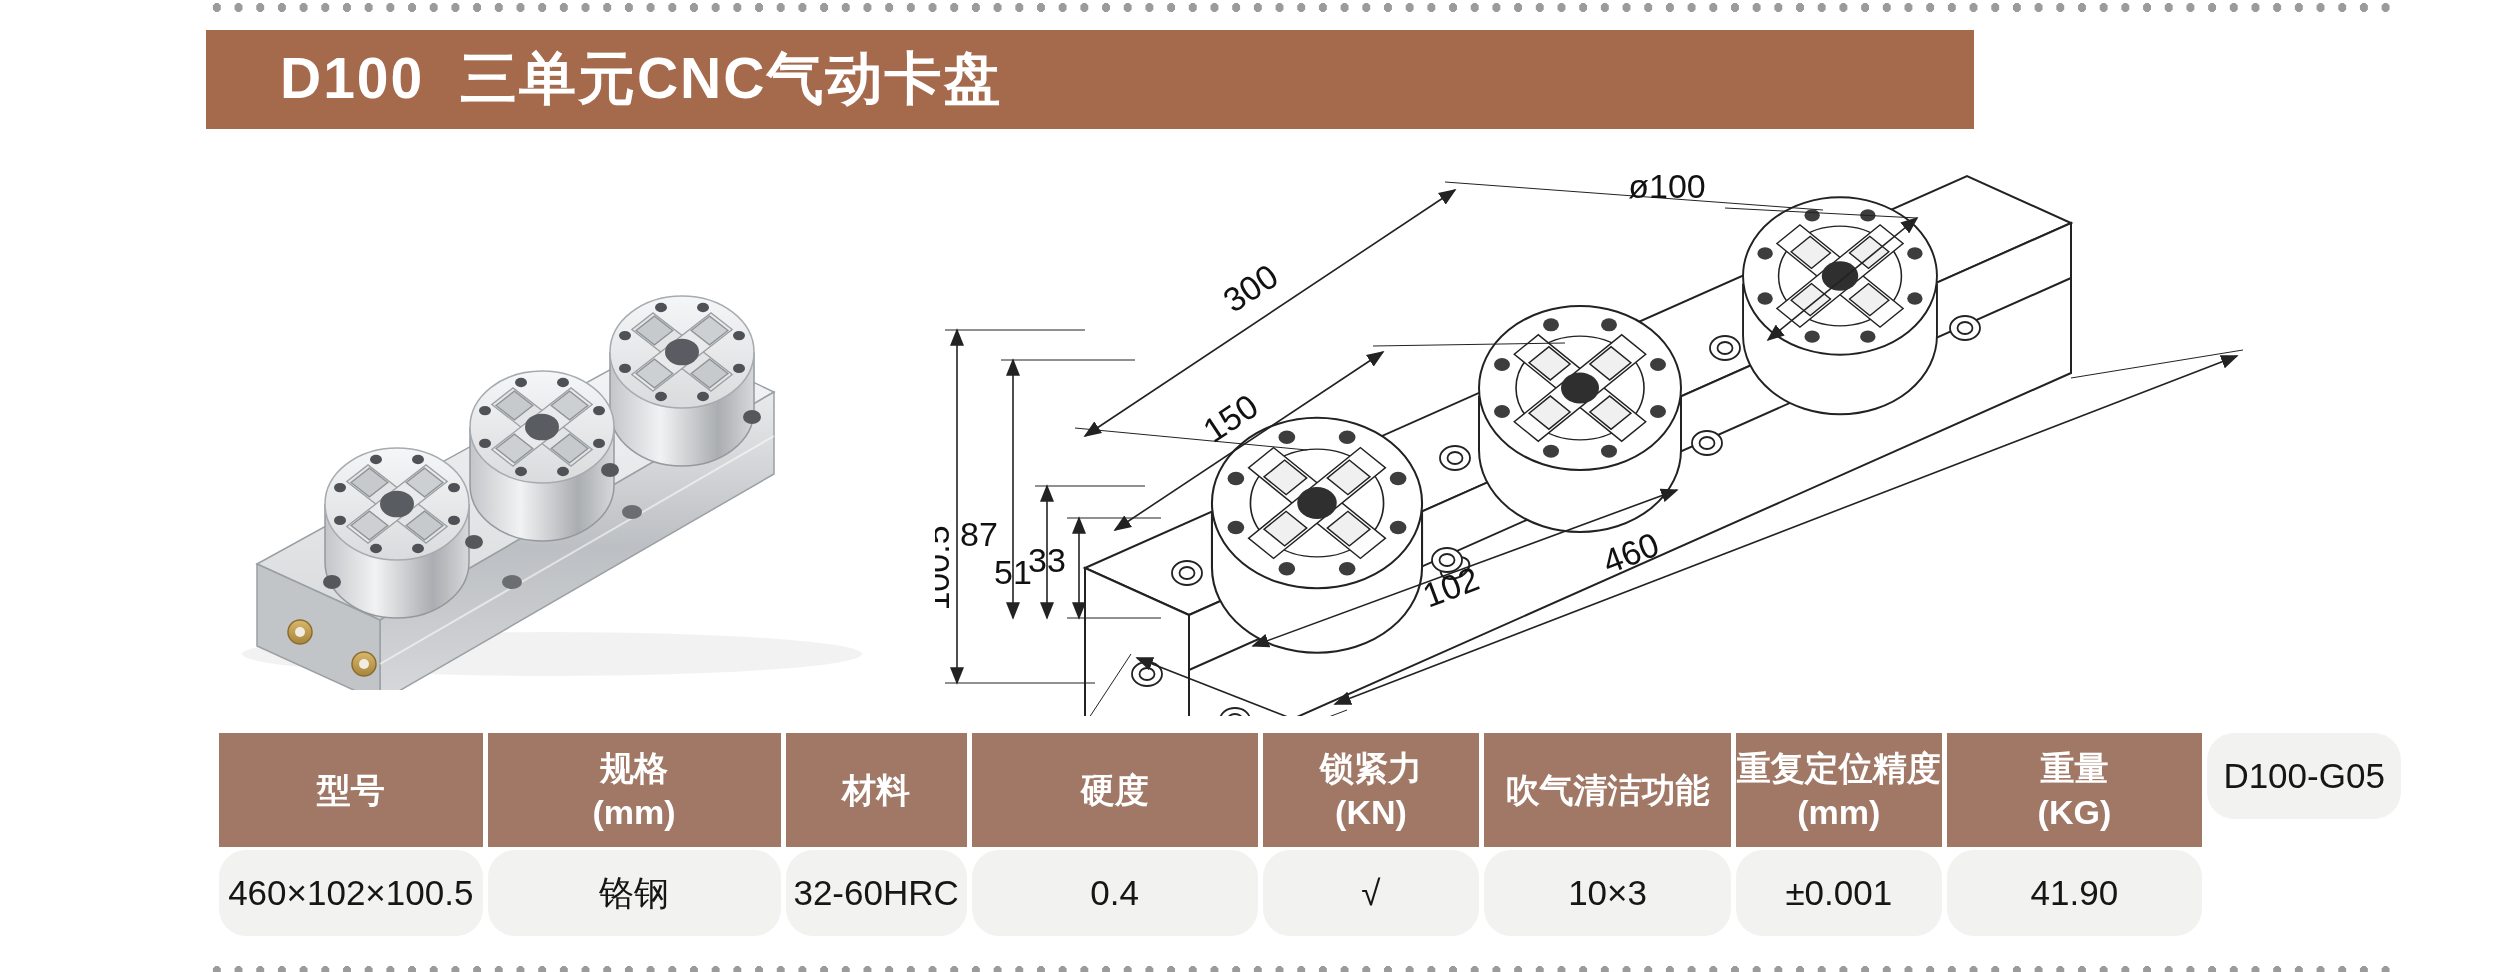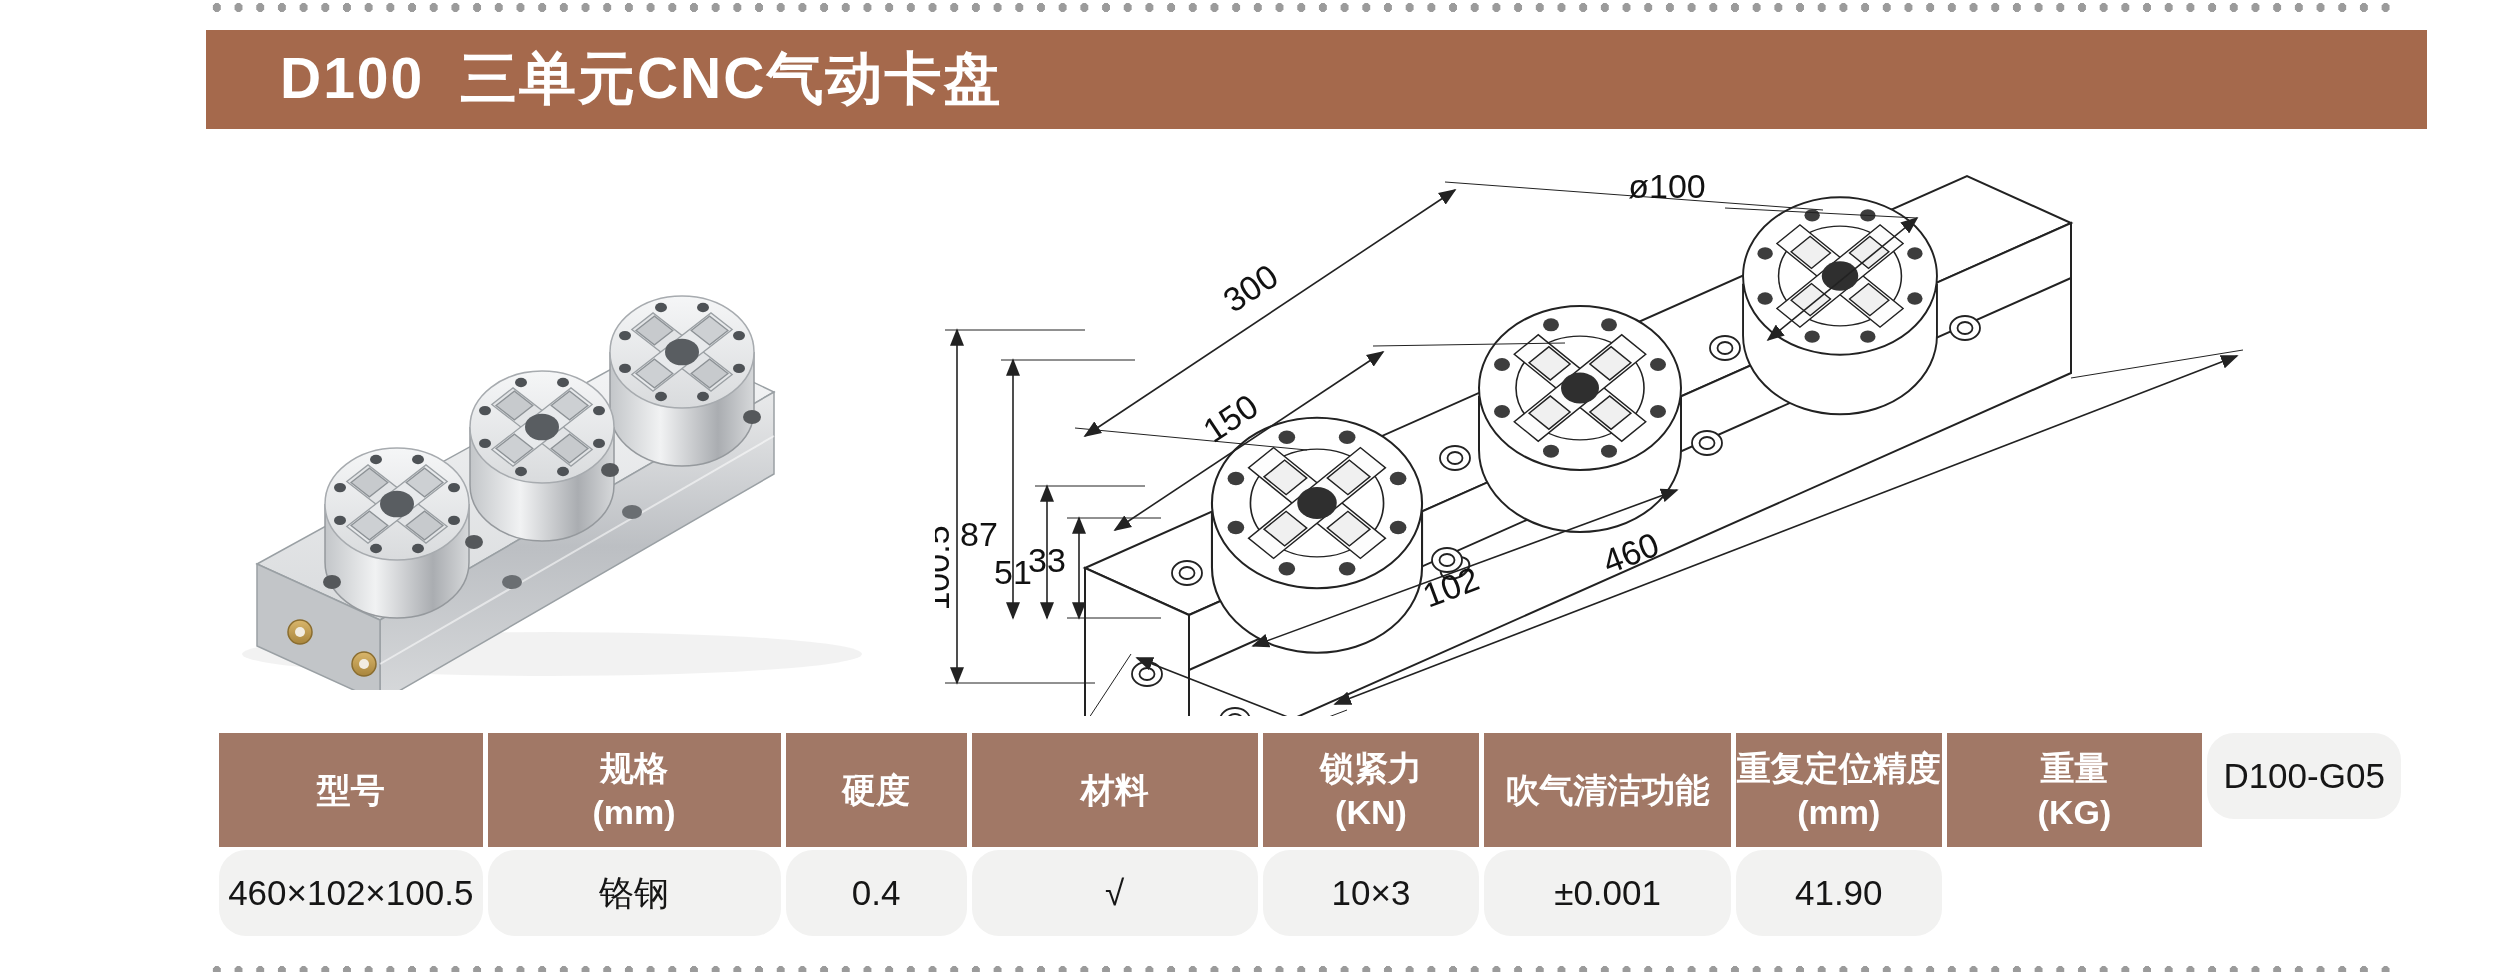--- a/index.html
+++ b/index.html
@@ -10,21 +10,21 @@
   
   .dots{position:absolute;left:206px;width:2184px;}
   .dots-top{top:1px;height:13px;
     background-image:radial-gradient(circle 4.4px at 10.8px 6.5px,#9B9B9B 98%,rgba(0,0,0,0) 100%);
     background-size:21.7px 13px;}
   .dots-bottom{top:962px;height:10px;
     background-image:radial-gradient(circle 4.4px at 10.8px 8.5px,#9B9B9B 98%,rgba(0,0,0,0) 100%);
     background-size:21.7px 18px;}
   
   .title-bar{
-    position:absolute;left:206px;top:30px;width:2221px;height:99px;
+    position:absolute;left:206px;top:30px;width:1768px;height:99px;
     background:#A5694C;display:flex;align-items:center;box-sizing:border-box;padding-left:74px;
   }
   .title-bar .title{
     color:#fff;font-size:57px;font-weight:bold;letter-spacing:2px;white-space:pre;
   }
   
   .photo-svg{position:absolute;left:212px;top:212px;width:690px;height:478px;}
   .drawing-svg{position:absolute;left:935px;top:98px;width:1330px;height:618px;}
   
   .spec-table{
@@ -255,44 +255,45 @@
 
   <div class="spec-table">
     <div class="th">
         <span>型号</span>
       </div>
     <div class="th">
         <span>规格</span>
         <span>(mm)</span>
       </div>
     <div class="th">
+        <span>材料</span>
+      </div>
+    <div class="th">
         <span>硬度</span>
-      </div>
-    <div class="th">
-        <span>材料</span>
       </div>
     <div class="th">
         <span>锁紧力</span>
         <span>(KN)</span>
       </div>
     <div class="th">
         <span>吹气清洁功能</span>
       </div>
     <div class="th">
         <span>重复定位精度</span>
         <span>(mm)</span>
       </div>
     <div class="th">
         <span>重量</span>
         <span>(KG)</span>
       </div>
 
     <div class="td">D100-G05</div>
     <div class="td">460×102×100.5</div>
     <div class="td">铬钢</div>
+    <div class="td">32-60HRC</div>
     <div class="td">0.4</div>
     <div class="td">√</div>
     <div class="td">10×3</div>
     <div class="td">±0.001</div>
     <div class="td">41.90</div>
   </div>
 
   <div class="dots dots-bottom"></div>
 
 </div>

